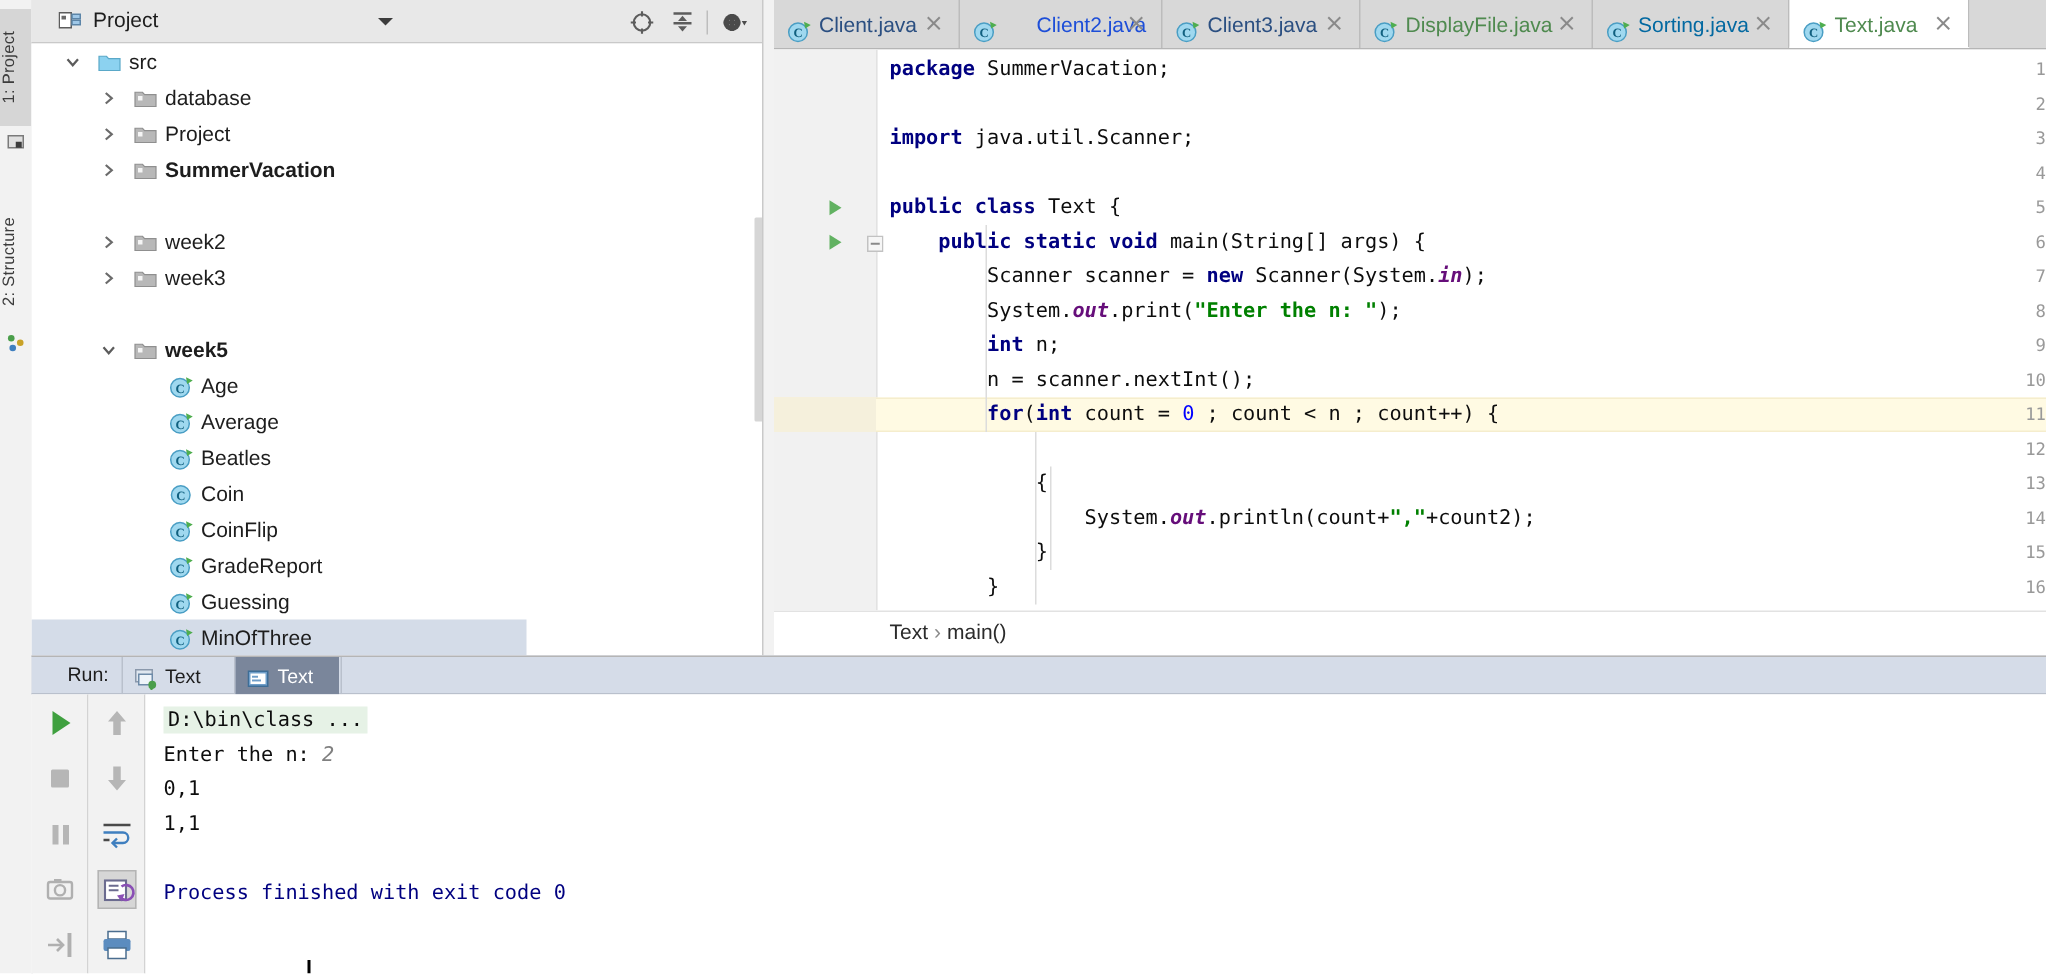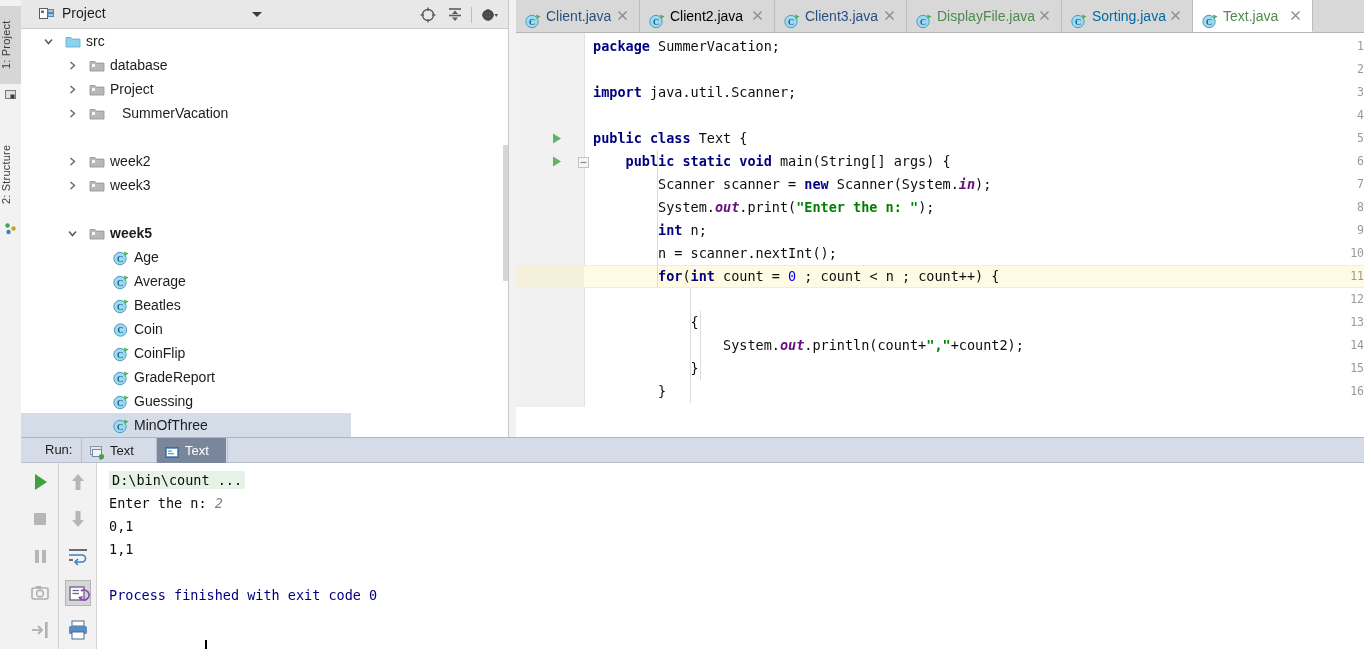--- a/index.html
+++ b/index.html
@@ -374,21 +374,21 @@
         <div class="trow" style="top: 72px; position: absolute; left: 0px; width: 495px;">
           <span class="arrow" style="left: 47px;">
             <svg width="9" height="9" viewBox="0 0 9 9">
               <polyline points="2.5,1 6.5,4.5 2.5,8" fill="none" stroke="#6b6b6b" stroke-width="1.5"></polyline>
             </svg>
           </span>
           <span class="ticon" style="left: 68px;"><svg width="16" height="16" viewBox="0 0 16 16">
               <path d="M1 3.5h5l1.4 1.6H15V13H1z" fill="#b8b8b8" stroke="#8f8f8f" stroke-width="0.8"></path>
               <rect x="3" y="6" width="3" height="3" fill="#ffffff" opacity="0.85"></rect>
             </svg></span>
-          <span class="tlabel" style="left: 101px;">SummerVacation</span>
+          <span class="tlabel" style="left: 89px; font-weight: bold;">SummerVacation</span>
         </div>
         <div class="trow" style="top: 48px; position: absolute; left: 0px; width: 495px;">
           <span class="arrow" style="left: 47px;">
             <svg width="9" height="9" viewBox="0 0 9 9">
               <polyline points="2.5,1 6.5,4.5 2.5,8" fill="none" stroke="#6b6b6b" stroke-width="1.5"></polyline>
             </svg>
           </span>
           <span class="ticon" style="left: 68px;"><svg width="16" height="16" viewBox="0 0 16 16">
               <path d="M1 3.5h5l1.4 1.6H15V13H1z" fill="#b8b8b8" stroke="#8f8f8f" stroke-width="0.8"></path>
               <rect x="3" y="6" width="3" height="3" fill="#ffffff" opacity="0.85"></rect>
@@ -439,21 +439,21 @@
               <line x1="10.5" y1="2.5" x2="2.5" y2="10.5" stroke="#8a8a8a" stroke-width="1.3"></line>
             </svg>
           </span>
         </div>
         <div class="etab" style="left: 124px; width: 135px;">
           <span class="jicon"><svg width="16" height="16" viewBox="0 0 16 16">
               <circle cx="7" cy="8.5" r="6.2" fill="#9fd8ef" stroke="#4a9ec4" stroke-width="1"></circle>
               <text x="7" y="11.8" font-size="8.5" font-family="Liberation Serif, serif" font-weight="bold" fill="#11607f" text-anchor="middle">C</text>
               <polygon points="11,1.5 15.5,3.6 11.8,6" fill="#4fae4f"></polygon>
             </svg></span>
-          <span class="tname" style="color: #000000;">Client2.java</span>
+          <span class="tname" style="color: #1d4ed8; margin-left: 21px;">Client2.java</span>
           <span class="xbtn" style="left: 111px;">
             <svg width="13" height="13" viewBox="0 0 13 13">
               <line x1="2.5" y1="2.5" x2="10.5" y2="10.5" stroke="#8a8a8a" stroke-width="1.3"></line>
               <line x1="10.5" y1="2.5" x2="2.5" y2="10.5" stroke="#8a8a8a" stroke-width="1.3"></line>
             </svg>
           </span>
         </div>
         <div class="etab" style="left: 259px; width: 132px;">
           <span class="jicon"><svg width="16" height="16" viewBox="0 0 16 16">
               <circle cx="7" cy="8.5" r="6.2" fill="#9fd8ef" stroke="#4a9ec4" stroke-width="1"></circle>
@@ -553,20 +553,25 @@
         <div class="lnum" style="top: 255px;">12</div>
         <div class="lnum" style="top: 278px;">13</div>
         <div class="codeline" style="top: 278px;"><span>            {</span></div>
         <div class="lnum" style="top: 301px;">14</div>
         <div class="codeline" style="top: 301px;"><span>                System.</span><span class="fld">out</span><span>.println(count+</span><span class="str">","</span><span>+count2);</span></div>
         <div class="lnum" style="top: 324px;">15</div>
         <div class="codeline" style="top: 324px;"><span>            }</span></div>
         <div class="lnum" style="top: 347px;">16</div>
         <div class="codeline" style="top: 347px;"><span>        }</span></div>
       </div>
+    <div class="breadcrumb">
+      <span class="bc">
+        <span>Text</span><span class="sepchev">›</span><span>main()</span>
+      </span>
+    </div>
   </div>
 
   <div class="runwin">
     <div class="runhdr">
       <span class="runlabel">Run:</span>
       <span class="rvsep" style="left:60px;"></span>
       <div class="rtab" style="left:61px;width:73px;">
         <span class="ricon">
           <svg width="15" height="14" viewBox="0 0 15 14">
               <rect x="0.5" y="0.5" width="11" height="8" fill="#dfe7f0" stroke="#8a98ab"></rect>
@@ -663,19 +668,19 @@
         </div>
 
       </div>
 
       <div class="console">
           <div class="cline" style="top: 121px;"><span class="cfin">Process finished with exit code 0</span></div>
           <div class="cline" style="top: 98px;"><span></span></div>
           <div class="cline" style="top: 75px;"><span>1,1</span></div>
           <div class="cline" style="top: 52px;"><span>0,1</span></div>
           <div class="cline" style="top: 29px;"><span>Enter the n: </span><span class="cinput">2</span></div>
-          <div class="cline" style="top: 6px;"><span class="chl">D:\bin\count ...</span></div>
+          <div class="cline" style="top: 6px;"><span class="chl">D:\bin\class ...</span></div>
         <div class="caret" style="top:177px;"></div>
       </div>
     </div>
   </div>
 
 </div>
 
 </body></html>

